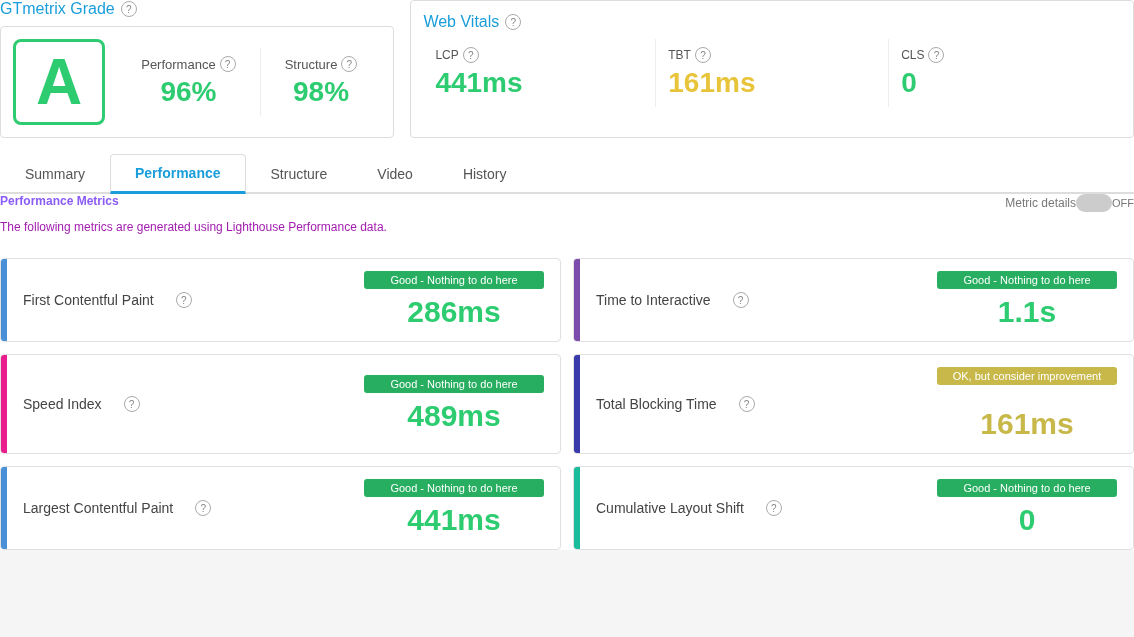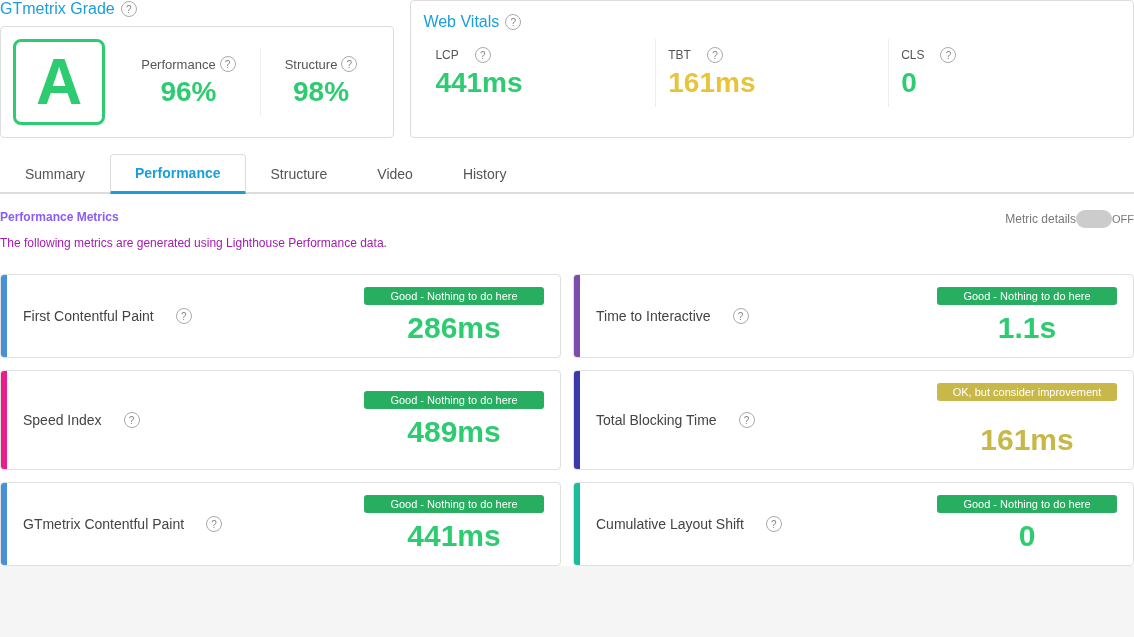--- a/index.html
+++ b/index.html
@@ -17,26 +17,26 @@
     .grade-letter { font-size: 64px; font-weight: bold; color: #2ecc71; line-height: 1; padding: 8px 20px; border: 3px solid #2ecc71; border-radius: 8px; }
 
     .grade-metrics { display: flex; gap: 0; }
     .grade-metric { padding: 8px 24px; border-left: 1px solid #eee; }
     .grade-metric:first-child { border-left: none; }
     .metric-label { font-size: 13px; color: #555; display: flex; align-items: center; gap: 4px; margin-bottom: 4px; }
     .metric-value-green { font-size: 28px; font-weight: bold; color: #2ecc71; text-align: center; }
 
     .vital-item { flex: 1; padding: 8px 12px; border-left: 1px solid #eee; }
     .vital-item:first-child { border-left: none; }
-    .vital-label { font-size: 12px; color: #555; display: flex; align-items: center; gap: 16px; margin-bottom: 4px; }
+    .vital-label { font-size: 12px; color: #555; display: flex; align-items: center; gap: 4px; margin-bottom: 4px; }
     .vital-value-green { font-size: 28px; font-weight: bold; color: #2ecc71; }
     .vital-value-yellow { font-size: 28px; font-weight: bold; color: #e8c43a; }
 
     
-    .tabs { display: flex; border-bottom: 2px solid #ddd; margin-bottom: 16px; }
+    .tabs { display: flex; border-bottom: 2px solid #ddd; }
     .tab { padding: 10px 24px; cursor: pointer; font-size: 14px; color: #555; border: 1px solid transparent; border-bottom: none; background: none; border-radius: 4px 4px 0 0; }
     .tab.active { color: #1a9edb; border-color: #ddd #ddd #fff; background: #fff; border-bottom: 3px solid #1a9edb; margin-bottom: -2px; font-weight: bold; }
 
     
     .perf-header { display: flex; justify-content: space-between; align-items: flex-start; margin-bottom: 8px; }
     .perf-title { font-size: 12px; color: #8b5cf6; font-weight: bold; }
     .perf-subtitle { font-size: 12px; color: #a21caf; margin-bottom: 24px; }
 
     .metric-details-toggle { display: flex; align-items: center; font-size: 12px; color: #777; }
     .toggle-switch { display: inline-block; width: 36px; height: 18px; background: #ccc; border-radius: 9px; position: relative; cursor: pointer; }
@@ -206,21 +206,21 @@
             <span class="result-badge-yellow">OK, but consider improvement</span>
             <span class="result-value-yellow">161ms</span>
           </div>
         </div>
       </div>
 
       <div class="metric-card">
         <div class="metric-bar blue"></div>
         <div class="metric-content">
           <div class="metric-name">
-            <span>GTmetrix Contentful Paint</span>
+            <span>Largest Contentful Paint</span>
             <span class="question-mark">?</span>
           </div>
           <div class="metric-result">
             <span class="result-badge-green">Good - Nothing to do here</span>
             <span class="result-value-green">441ms</span>
           </div>
         </div>
       </div>
 
       <div class="metric-card">

